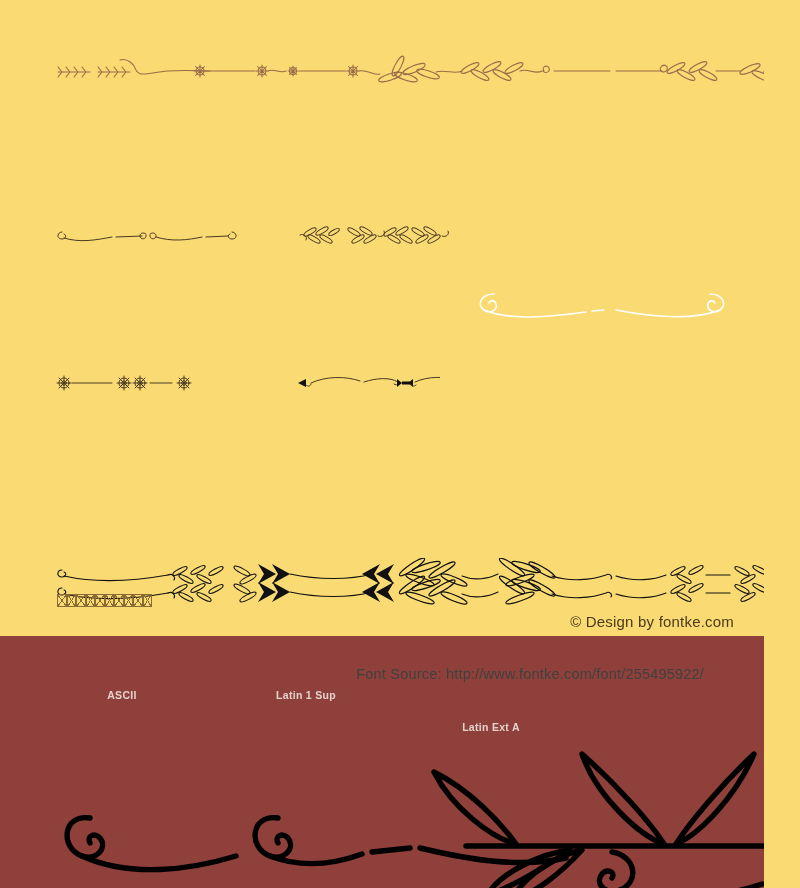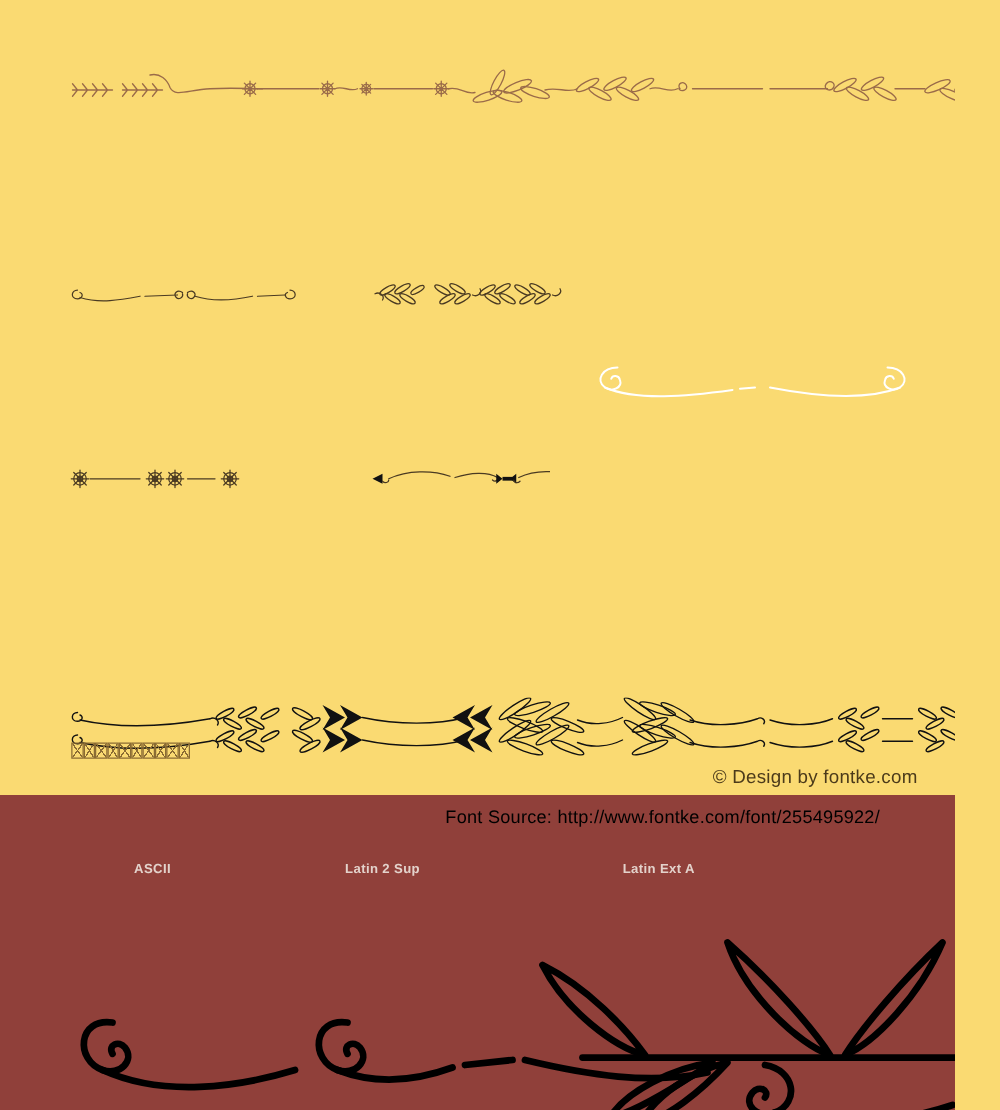--- a/index.html
+++ b/index.html
@@ -47,23 +47,23 @@
     position:absolute;
     right:30px;top:613px;
     font-size:15px;
     color:#4b3a1a;
     letter-spacing:0.2px;
     white-space:nowrap;
     font-family:"Liberation Sans", sans-serif;
   }
   .source{
     position:absolute;
-    right:60px;top:646px;
+    right:60px;top:666px;
     font-size:14.5px;
-    color:#000000;
+    color:#404040;
     letter-spacing:0.2px;
     white-space:nowrap;
   }
   .block-label{
     position:absolute;
     font-size:10.5px;
     color:#E3D2CB;
     letter-spacing:0.3px;
     white-space:nowrap;
     transform:translateX(-50%);
@@ -299,22 +299,22 @@
     <span class="box"></span>
     <span class="box"></span>
     <span class="box"></span>
   </div>
 
   <div class="credit">© Design by fontke.com</div>
 
   <div class="source">Font Source: http://www.fontke.com/font/255495922/</div>
 
   <div class="block-label" style="left:122px;top:689px;">ASCII</div>
-  <div class="block-label" style="left:306px;top:689px;">Latin 2 Sup</div>
-  <div class="block-label" style="left:491px;top:689px;margin-left:36px;">Latin Ext A</div>
+  <div class="block-label" style="left:306px;top:689px;">Latin 1 Sup</div>
+  <div class="block-label" style="left:491px;top:721px;">Latin Ext A</div>
 
   <div class="bottom-orn">
     <svg width="800" height="170" viewBox="0 0 800 170">
       <g class="glyph-big">
 
         <path d="M90 100 C62 96 60 130 82 138 C96 143 108 130 100 120 C95 114 86 118 90 125"></path>
         <path d="M82 138 C130 160 190 152 236 138"></path>
 
         <path d="M278 100 C250 96 248 130 270 138 C284 143 296 130 288 120 C283 114 274 118 278 125"></path>
         <path d="M270 138 C306 152 340 144 362 136 M372 134 L410 130"></path>

